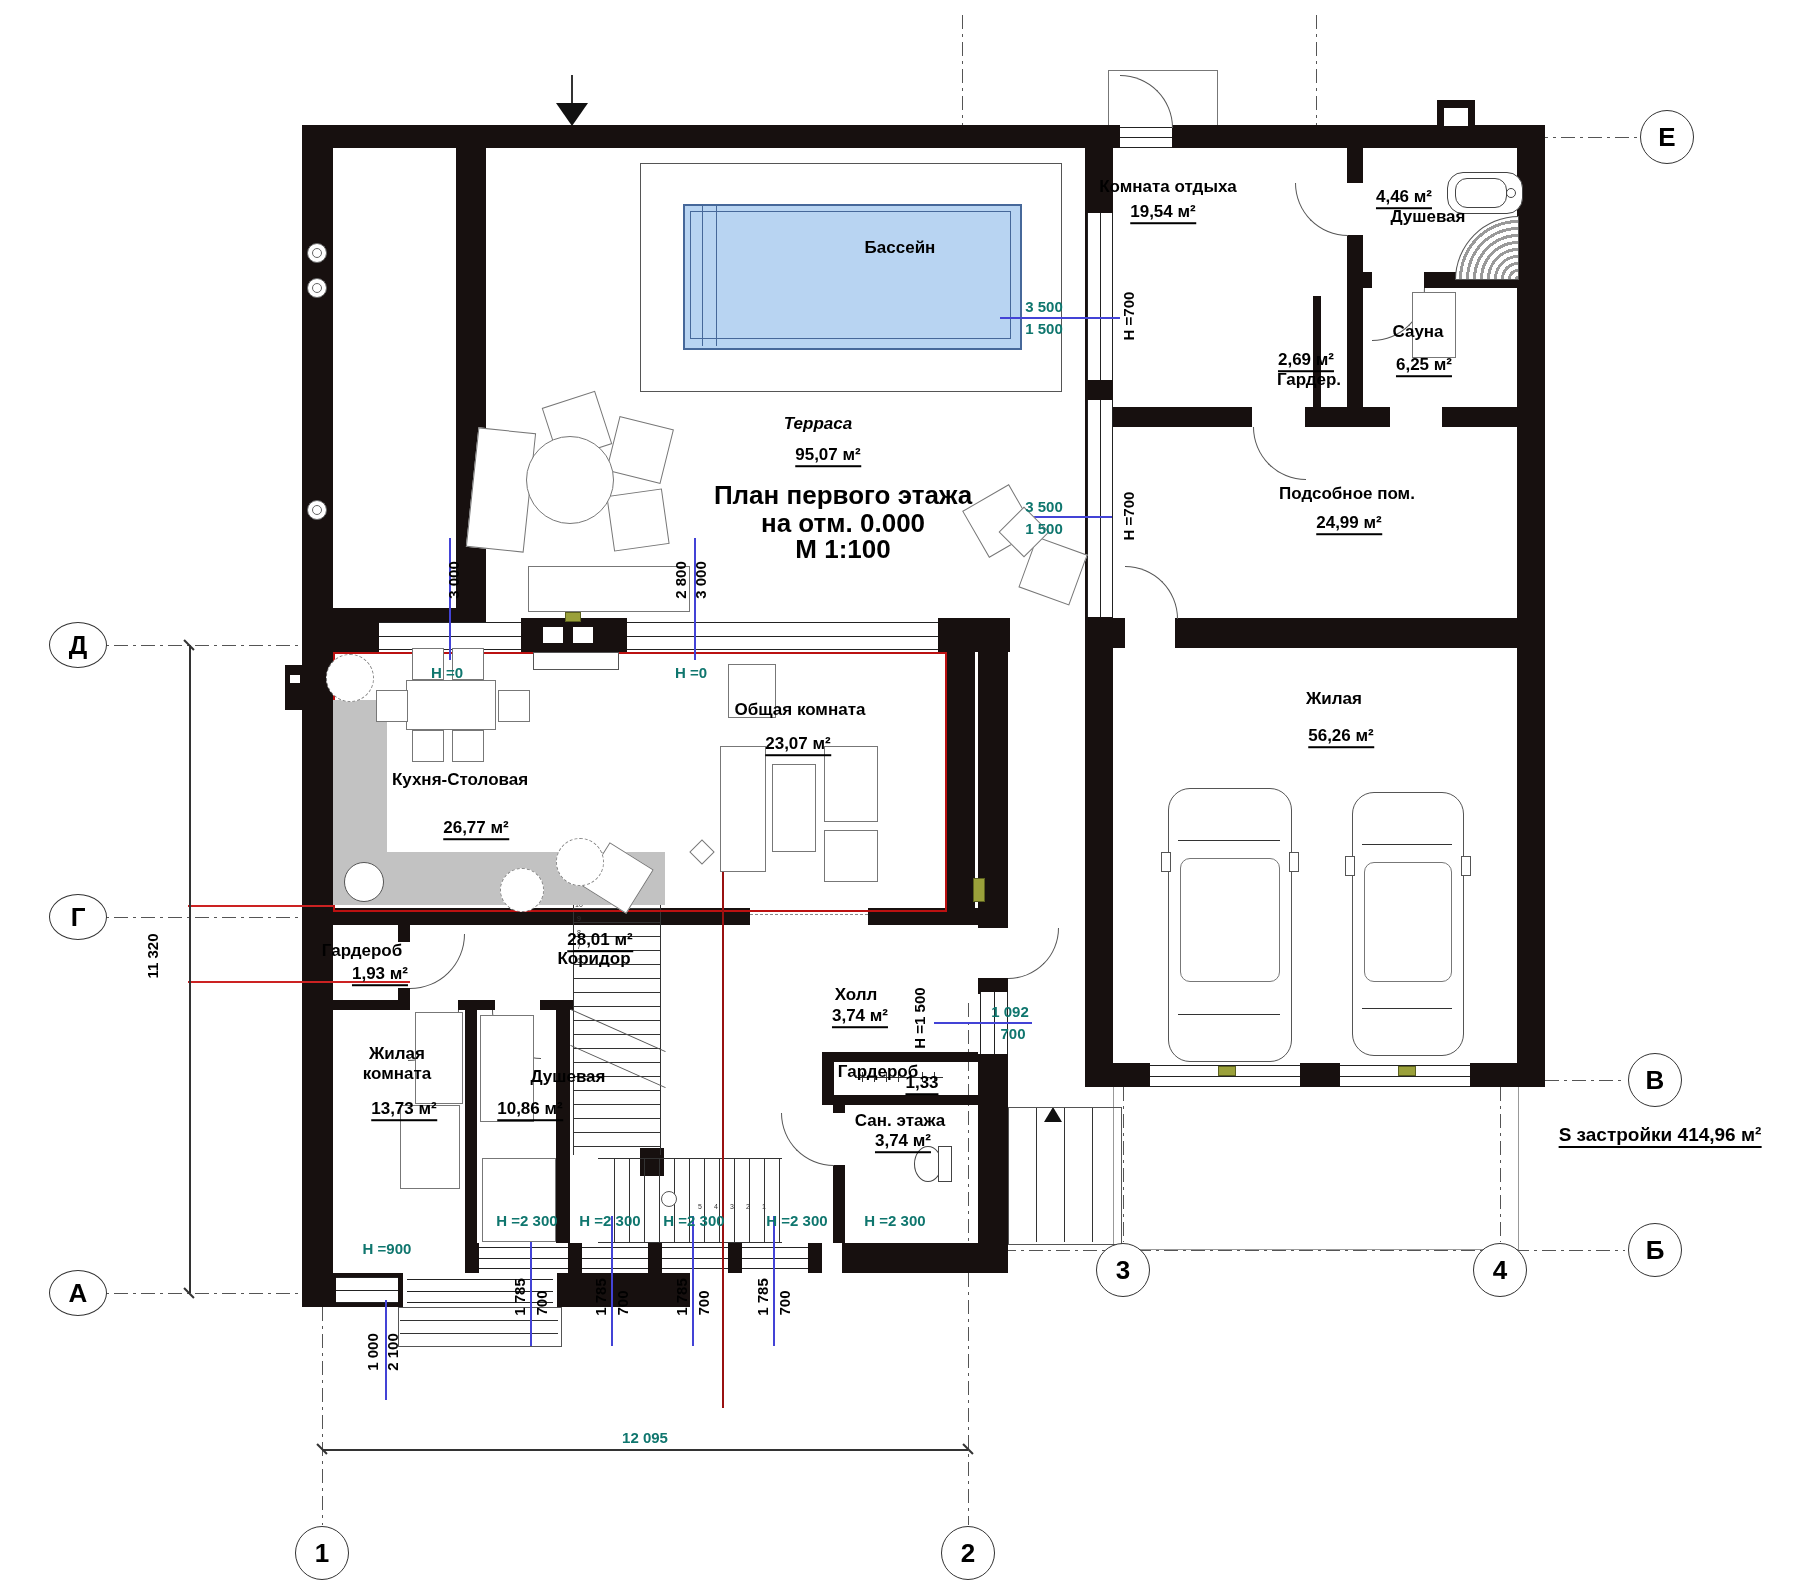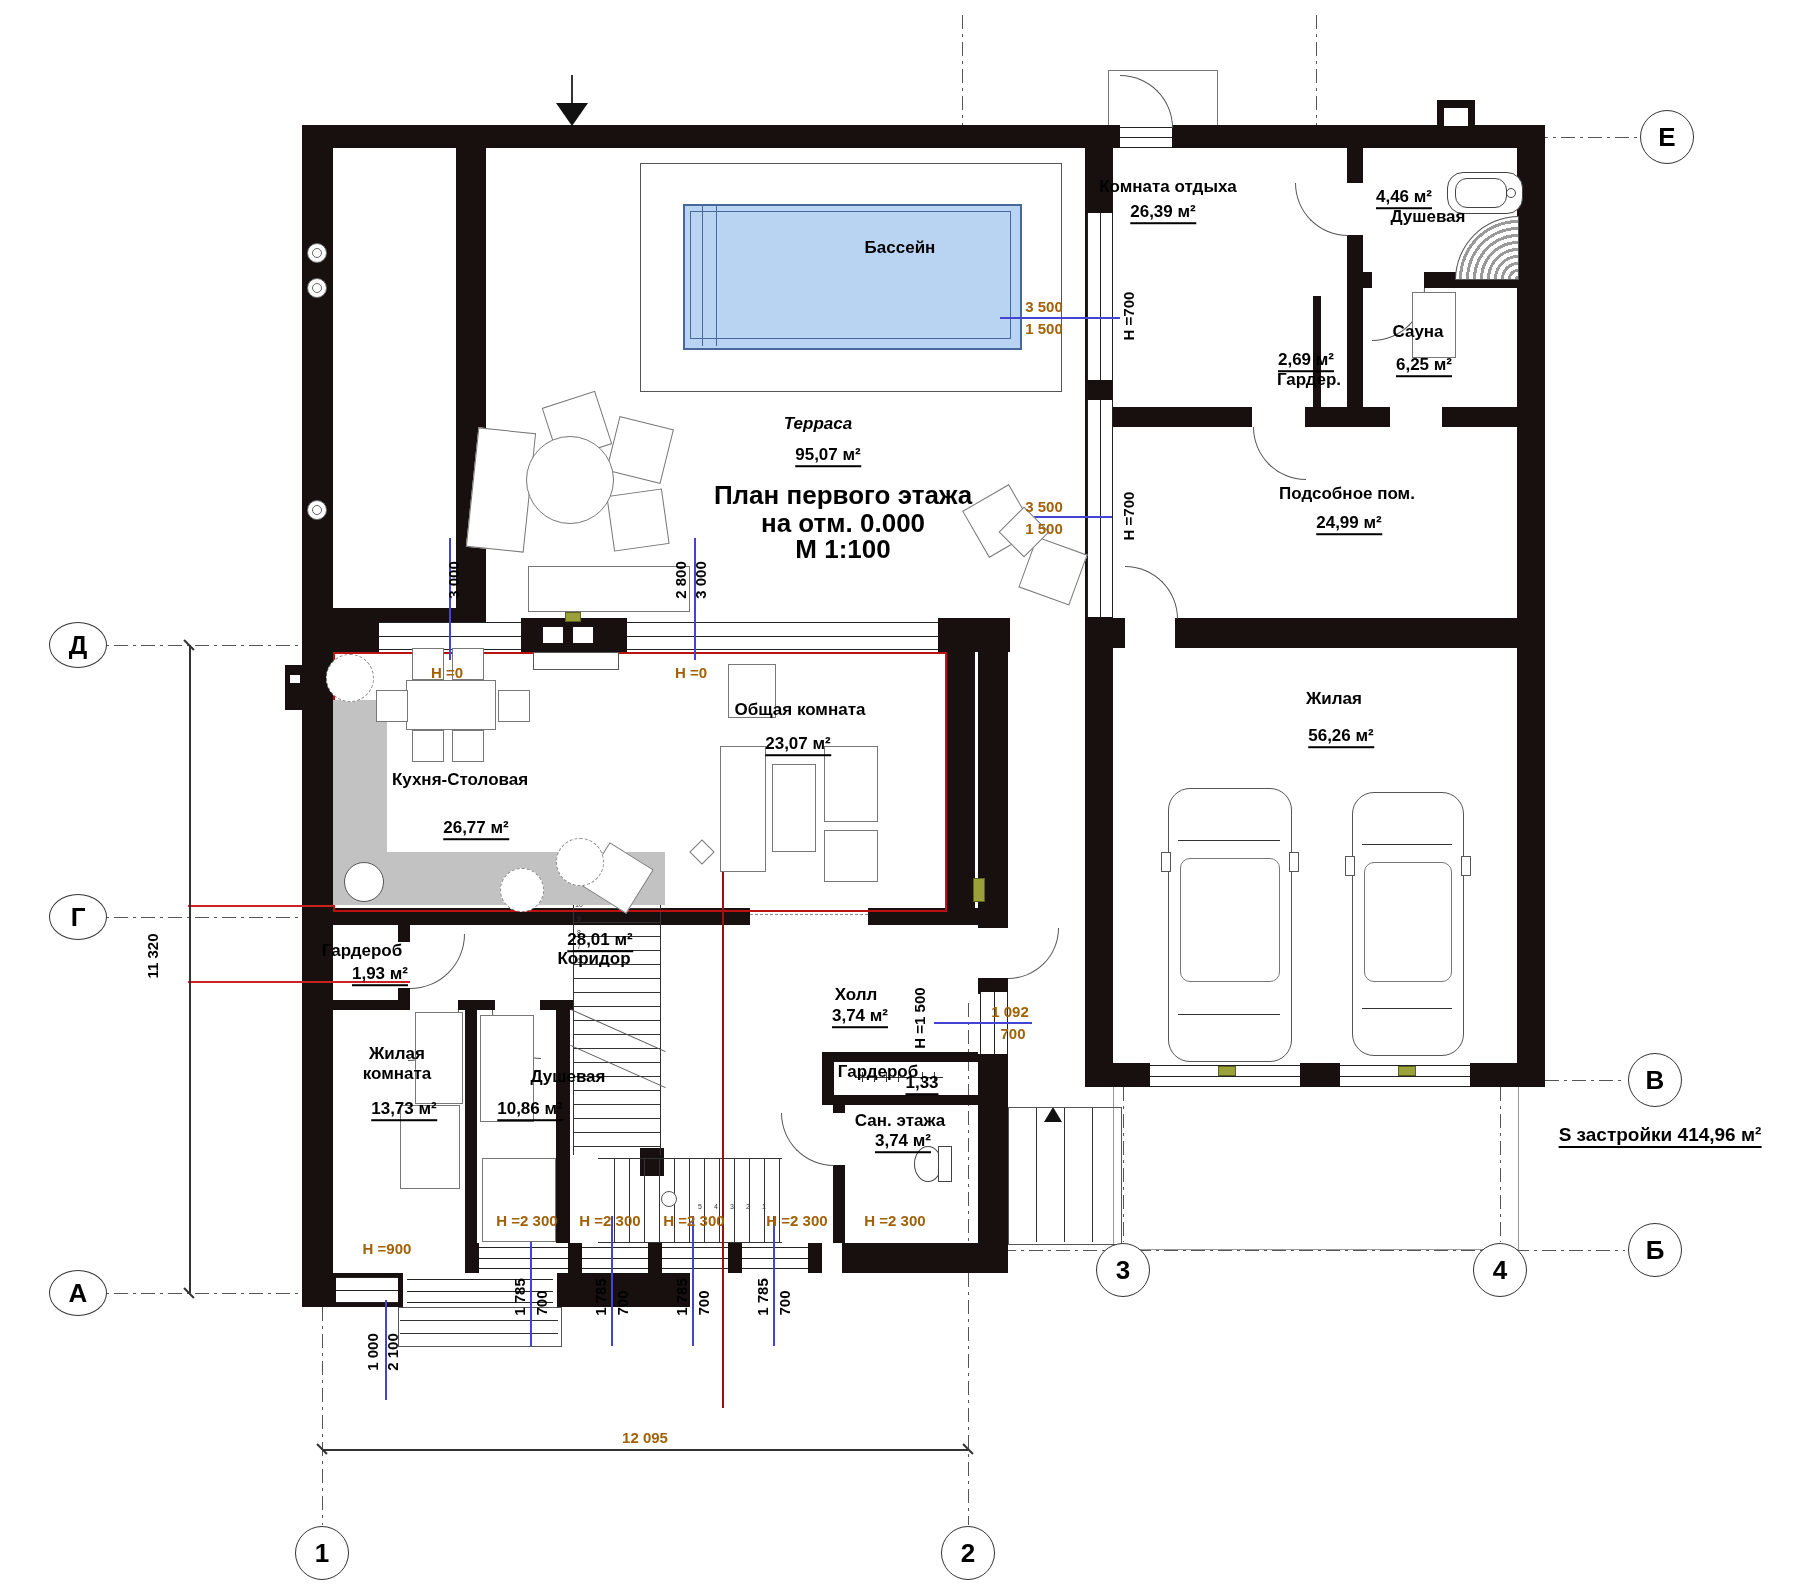--- a/index.html
+++ b/index.html
@@ -8,21 +8,21 @@
   .abs{position:absolute}
   .wall{position:absolute;background:#17100f}
   .ins{position:absolute;background:#fff}
   .lbl{position:absolute;transform:translate(-50%,-50%);font:bold 17px "Liberation Sans",sans-serif;
        color:#000;white-space:nowrap;text-align:center;line-height:1.15}
   .area{border-bottom:2px solid #000;padding-bottom:0px}
   .wrap{white-space:normal;width:100px}
   .title{font:bold 26px "Liberation Sans",sans-serif}
   .sum{font:bold 19px "Liberation Sans",sans-serif;border-bottom:2px solid #000}
   .dimt{position:absolute;transform:translate(-50%,-50%);font:bold 15px "Liberation Sans",sans-serif;
-        color:#a16207;white-space:nowrap}
+        color:#0f766e;white-space:nowrap}
   .vt{position:absolute;writing-mode:vertical-rl;transform:translate(-50%,-50%) rotate(180deg);
       font:bold 15px "Liberation Sans",sans-serif;color:#000;white-space:nowrap}
   .axc{position:absolute;transform:translate(-50%,-50%);border:1.6px solid #333;border-radius:50%;
        display:flex;align-items:center;justify-content:center;background:#fff;
        font:bold 26px "Liberation Sans",sans-serif}
   .dashh{position:absolute;height:1px;background:repeating-linear-gradient(90deg,#555 0 14px,transparent 14px 19px,#555 19px 22px,transparent 22px 27px)}
   .dashv{position:absolute;width:1px;background:repeating-linear-gradient(180deg,#555 0 14px,transparent 14px 19px,#555 19px 22px,transparent 22px 27px)}
   .win{position:absolute;background:#fff;border-top:1.3px solid #222;border-bottom:1.3px solid #222;
        background-image:linear-gradient(#222,#222);background-size:100% 1px;background-position:center;background-repeat:no-repeat}
   .winv{position:absolute;background:#fff;border-left:1.3px solid #222;border-right:1.3px solid #222;
@@ -334,21 +334,21 @@
     <div class="vt" style="left: 372px; top: 1352px;">1 000</div>
     <div class="vt" style="left: 392px; top: 1352px;">2 100</div>
     <div class="vt" style="left: 152px; top: 956px;">11 320</div>
     <div class="lbl" style="left: 900px; top: 248px;">Бассейн</div>
     <div class="lbl" style="left: 818px; top: 424px; font-style: italic;">Терраса</div>
     <div class="lbl area" style="left: 828px; top: 456px;">95,07 м²</div>
     <div class="lbl title" style="left: 843px; top: 495px;">План первого этажа</div>
     <div class="lbl title" style="left: 843px; top: 523px;">на отм. 0.000</div>
     <div class="lbl title" style="left: 843px; top: 549px;">М 1:100</div>
     <div class="lbl" style="left: 1168px; top: 187px;">Комната отдыха</div>
-    <div class="lbl area" style="left: 1163px; top: 213px;">26,39 м²</div>
+    <div class="lbl area" style="left: 1163px; top: 213px;">19,54 м²</div>
     <div class="lbl area" style="left: 1404px; top: 198px;">4,46 м²</div>
     <div class="lbl" style="left: 1428px; top: 217px;">Душевая</div>
     <div class="lbl" style="left: 1418px; top: 332px;">Сауна</div>
     <div class="lbl area" style="left: 1424px; top: 366px;">6,25 м²</div>
     <div class="lbl area" style="left: 1306px; top: 361px;">2,69 м²</div>
     <div class="lbl" style="left: 1309px; top: 380px;">Гардер.</div>
     <div class="lbl" style="left: 1347px; top: 494px;">Подсобное пом.</div>
     <div class="lbl area" style="left: 1349px; top: 524px;">24,99 м²</div>
     <div class="lbl" style="left: 1334px; top: 699px;">Жилая</div>
     <div class="lbl area" style="left: 1341px; top: 737px;">56,26 м²</div>

